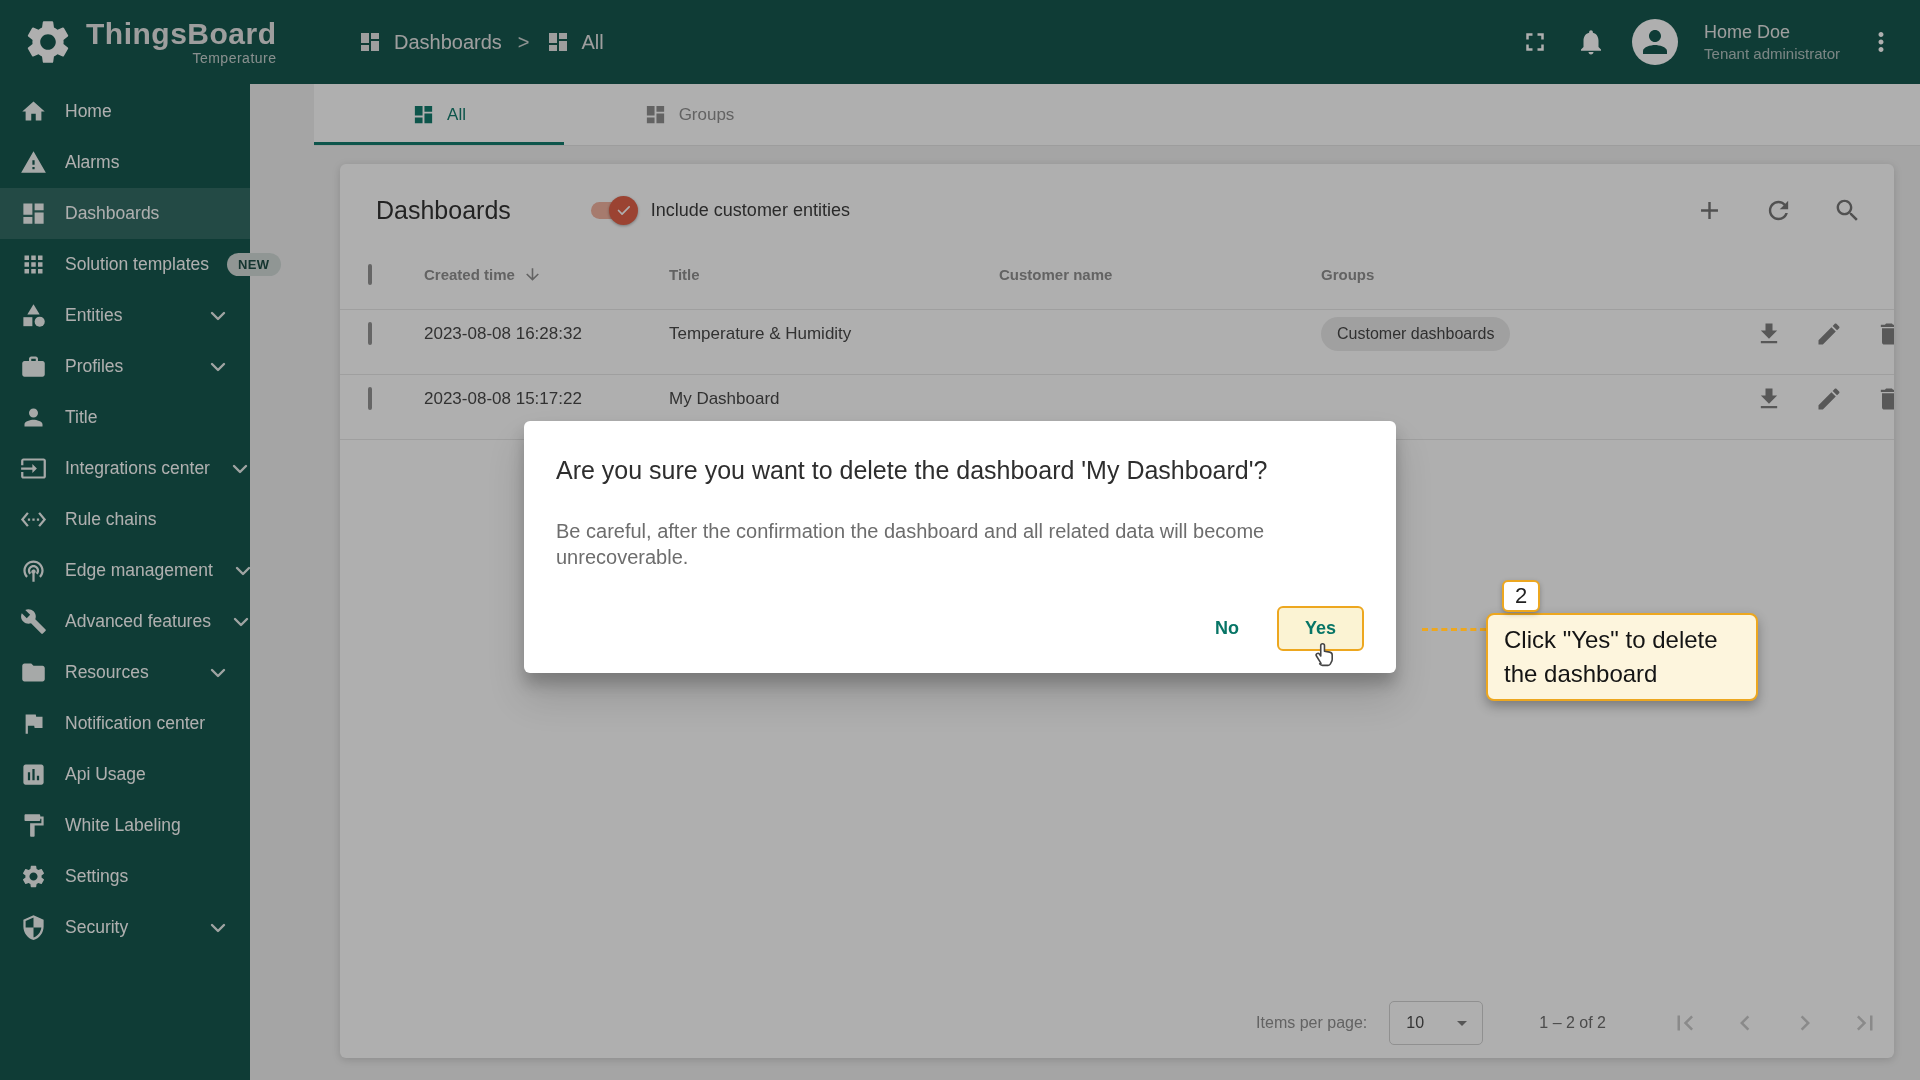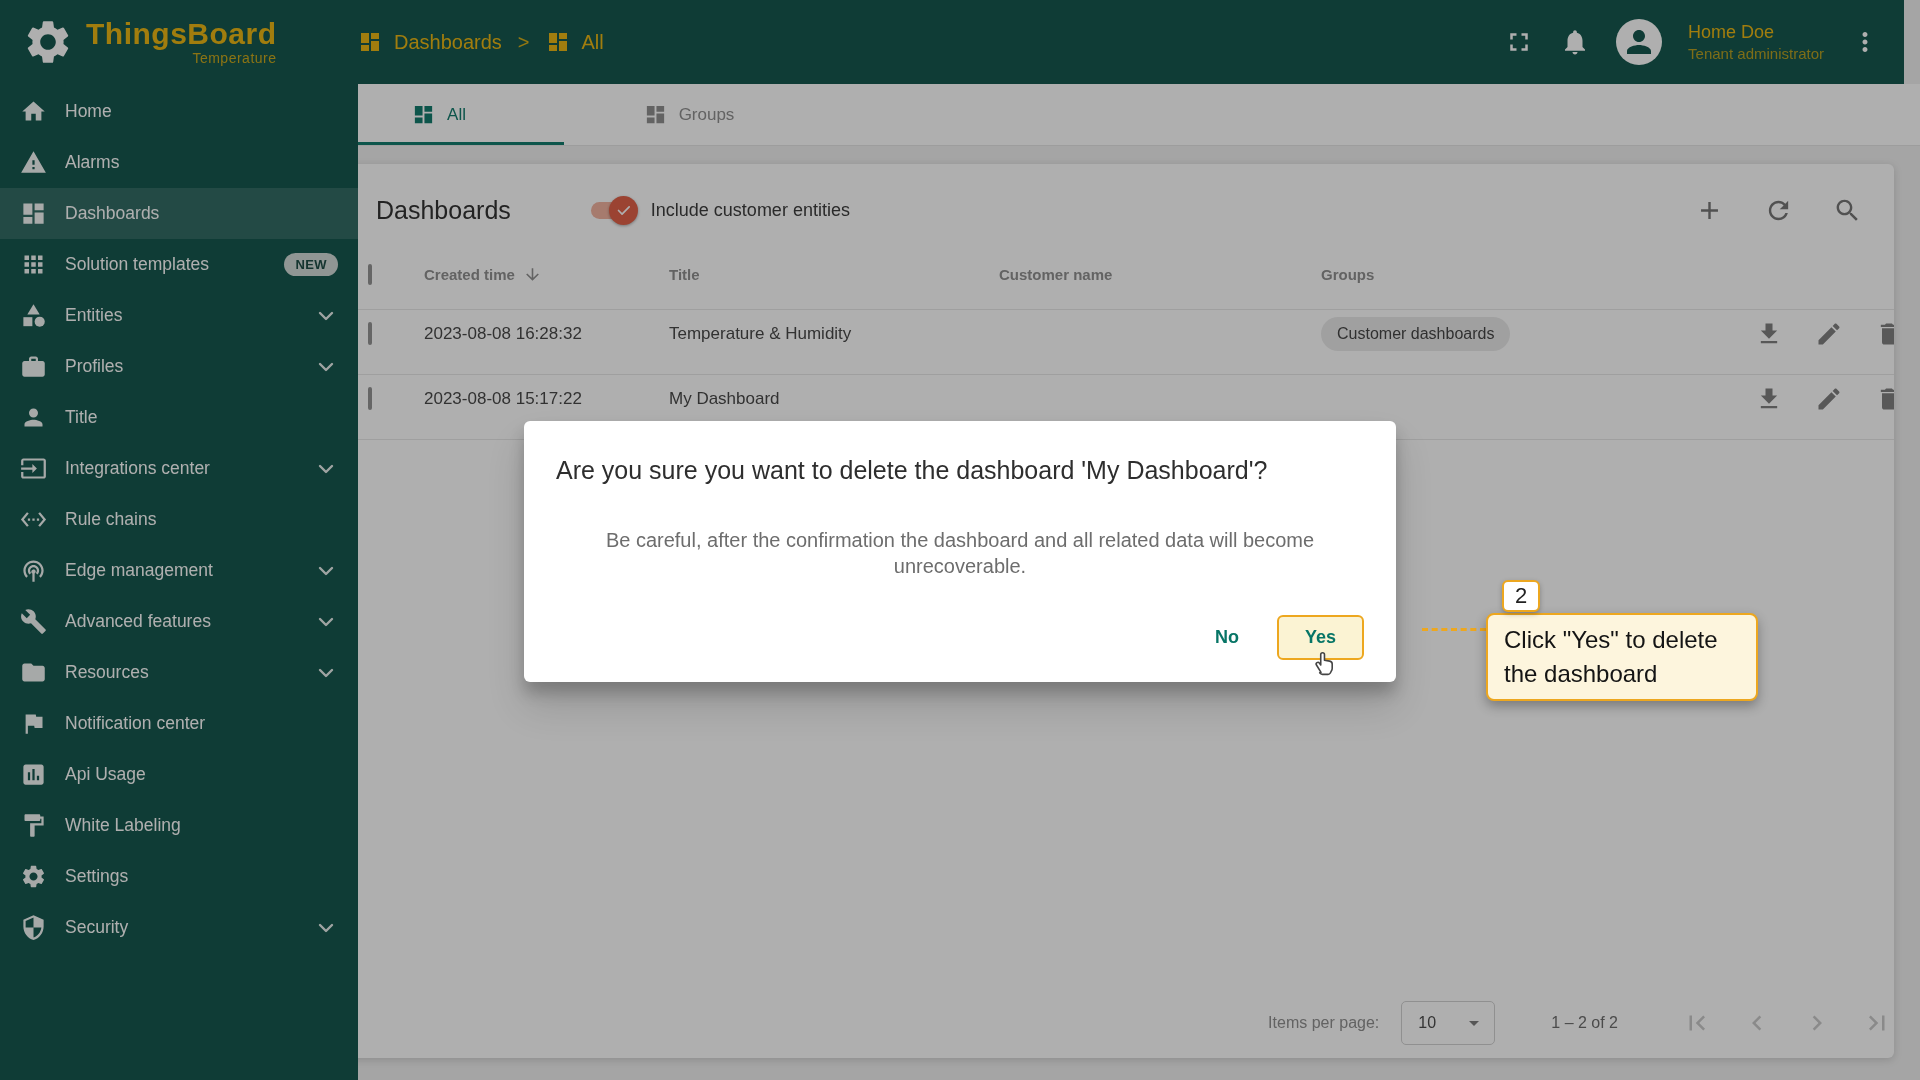--- a/index.html
+++ b/index.html
@@ -3,41 +3,41 @@
 <meta charset="utf-8">
 <style>
   * { box-sizing: border-box; margin: 0; padding: 0; }
   html,body { width:1920px; height:1080px; }
   body { font-family: "Liberation Sans", sans-serif; background:#fff; overflow:hidden; }
   .page { position:relative; width:1920px; height:1080px; overflow:hidden; background:#f0f0f0; }
   .icon { display:inline-flex; align-items:center; justify-content:center; flex:0 0 auto; }
   .icon svg { width:100%; height:100%; display:block; }
 
   
-  .topbar { position:absolute; top:0; left:0; right:16px; height:84px; background:#0a4f45; color:#eab308; display:flex; align-items:center; z-index:1; }
+  .topbar { position:absolute; top:0; left:0; right:0; height:84px; background:#0a4f45; color:#e5e5e5; display:flex; align-items:center; z-index:1; }
   .logo { width:314px; display:flex; align-items:center; gap:12px; padding-left:22px; flex:0 0 auto; }
   .logo-gear { width:52px; height:52px; color:#fff; }
   .logo-text { display:flex; flex-direction:column; }
   .logo-title { font-size:30px; font-weight:600; letter-spacing:.5px; line-height:32px; }
   .logo-sub { font-size:14px; opacity:.85; text-align:right; letter-spacing:.5px; }
   .breadcrumb { display:flex; align-items:center; gap:16px; margin-left:44px; font-size:20px; font-weight:500; }
   .crumb { display:flex; align-items:center; gap:12px; cursor:pointer; }
   .crumb .icon { width:24px; height:24px; }
   .crumb-sep { font-size:20px; opacity:.9; }
   .top-actions { margin-left:auto; display:flex; align-items:center; gap:26px; padding-right:24px; }
   .icon-btn { background:none; border:none; color:inherit; cursor:pointer; display:inline-flex; padding:0; }
   .tb-iconbtn { width:30px; height:30px; color:#fff; }
   .avatar { width:46px; height:46px; border-radius:50%; background:#fff; color:#0a4f45; display:flex; align-items:center; justify-content:center; cursor:pointer; }
   .avatar .icon { width:36px; height:36px; }
   .user-block { display:flex; flex-direction:column; line-height:1.3; }
   .user-name { font-size:18px; }
   .user-role { font-size:15px; opacity:.75; }
 
   
-  .sidebar { position:absolute; top:84px; left:0; bottom:0; width:358px; background:#0a4f45; color:#fff; z-index:1; padding-top:2px; }
+  .sidebar { position:absolute; top:84px; left:0; bottom:0; width:250px; background:#0a4f45; color:#fff; z-index:1; padding-top:2px; }
   .nav-item { height:51px; display:flex; align-items:center; gap:18px; padding:0 20px; font-size:17.5px; cursor:pointer; }
   .nav-item .nav-icon { width:27px; height:27px; opacity:.95; }
   .nav-label { flex:1; white-space:nowrap; }
   .nav-item.active { background:rgba(255,255,255,0.13); }
   .chev { width:24px; height:24px; opacity:.9; }
   .badge { background:#cfd9d6; color:#13443c; font-size:13px; font-weight:700; padding:4px 11px; border-radius:13px; letter-spacing:.4px; }
 
   
   .content { position:absolute; left:314px; top:84px; right:0; bottom:0; background:#f0f0f0; }
   .tabbar { height:62px; background:#fff; border-bottom:1px solid #e3e3e3; display:flex; }
@@ -60,32 +60,32 @@
   .trow { display:grid; grid-template-columns:56px 245px 330px 322px 434px 1fr; align-items:center; padding:0 30px 16px 28px; border-bottom:1px solid #e7e7e7; }
   .thead { height:54px; font-size:15px; font-weight:700; color:#8a8a8a; }
   .thead .col { display:flex; align-items:center; gap:8px; cursor:pointer; }
   .sort-ic { width:19px; height:19px; color:#8a8a8a; }
   .tdata { height:65px; font-size:17px; color:#3f3f3f; cursor:pointer; }
   .checkbox { width:22px; height:22px; border:2px solid #8f8f8f; border-radius:3px; background:#fff; cursor:pointer; }
   .chip { display:inline-block; background:#e9e9e9; border-radius:17px; padding:8px 16px; font-size:16px; color:#3c3c3c; cursor:pointer; }
   .row-actions { display:flex; justify-content:flex-end; align-items:center; gap:32px; color:#7a7a7a; }
   .row-actions .icon-btn { width:28px; height:28px; color:#7a7a7a; }
 
-  .pagination { margin-top:auto; height:70px; display:flex; align-items:center; justify-content:flex-end; padding-right:2px; color:#8a8a8a; font-size:16px; }
+  .pagination { margin-top:auto; height:70px; display:flex; align-items:center; justify-content:flex-end; padding-right:14px; color:#8a8a8a; font-size:16px; }
   .pp-select { display:flex; align-items:center; justify-content:space-between; gap:6px; border:1px solid #cfcfcf; border-radius:5px; padding:9px 8px 9px 16px; margin-left:22px; min-width:94px; color:#444; cursor:pointer; background:#fff; font-size:16px; font-family:inherit; }
   .pp-select .icon { width:24px; height:24px; color:#777; }
   .pg-range { margin-left:56px; color:#666; }
   .pg-nav { display:flex; align-items:center; gap:30px; margin-left:64px; }
   .pg-btn { width:30px; height:30px; color:#c6c6c6; cursor:default; }
 
   
   .backdrop { position:absolute; inset:0; background:rgba(25,25,25,0.35); z-index:50; }
   .dialog { position:absolute; z-index:60; top:421px; left:50%; transform:translateX(-50%); width:872px; background:#fff; border-radius:6px; box-shadow:0 11px 15px rgba(0,0,0,.2), 0 24px 38px rgba(0,0,0,.14); padding:32px 32px 12px 32px; }
   .dialog-title { font-size:25px; font-weight:500; color:#2e2e2e; line-height:34px; }
-  .dialog-body { margin-top:40px; font-size:20px; color:#6d6d6d; line-height:26px;text-align:center; }
+  .dialog-body { margin-top:31px; font-size:20px; color:#6d6d6d; line-height:26px; }
   .dialog-actions { display:flex; justify-content:flex-end; align-items:center; gap:16px; margin-top:36px; padding-bottom:10px; }
   .btn-text { background:none; border:none; color:#077566; font-weight:700; font-size:18px; padding:12px 22px; border-radius:6px; font-family:inherit; cursor:pointer; }
   .btn-yes { background:#fbf3d3; border:2px solid #eda71f; padding:10px 26px; }
   .yes-wrap { position:relative; }
   .cursor-ic { position:absolute; width:32px; height:32px; left:32px; top:30px; z-index:75; }
 
   
   .tut-connector { position:absolute; z-index:70; left:1422px; top:628px; width:64px; border-top:3px dashed #eda71f; }
   .tut-badge { position:absolute; z-index:72; left:1502px; top:580px; background:#fff; border:2px solid #eda71f; border-radius:6px; padding:1px 11px; font-size:22px; color:#222; box-shadow:0 2px 5px rgba(0,0,0,.25); }
   .tut-box { position:absolute; z-index:71; left:1486px; top:613px; width:272px; background:#fdf5dd; border:2px solid #eda71f; border-radius:8px; padding:8px 16px; font-size:24px; line-height:34px; color:#141414; box-shadow:0 5px 12px rgba(0,0,0,.3); }

